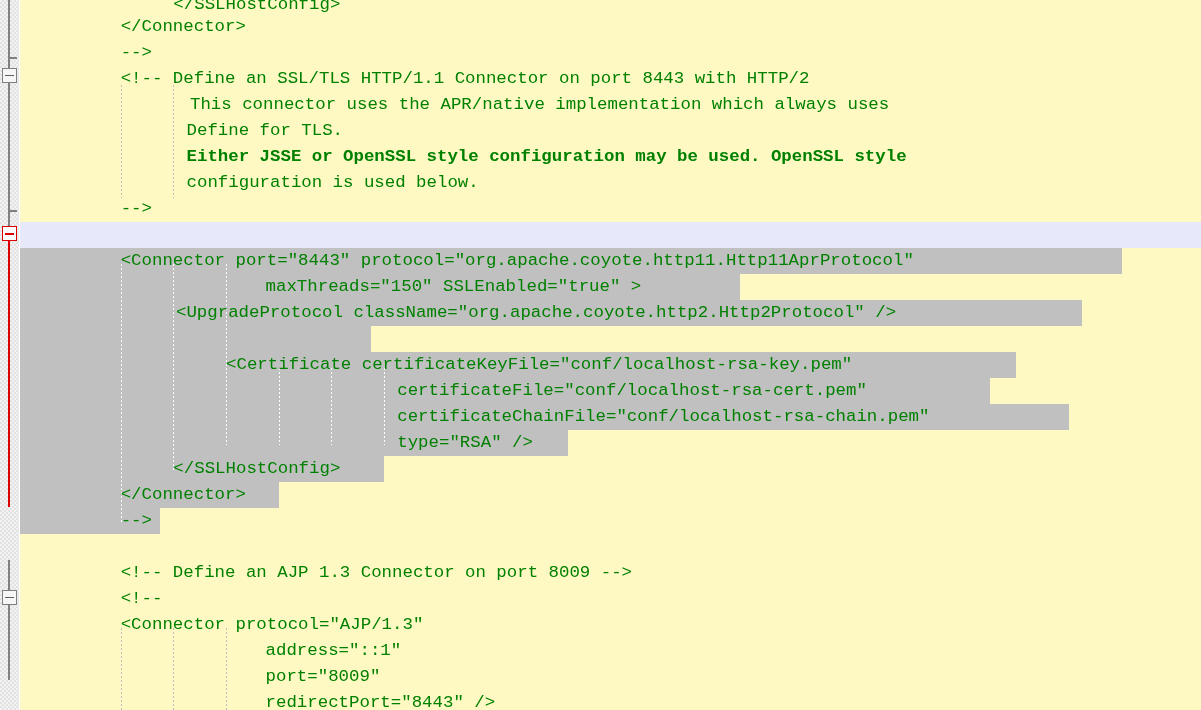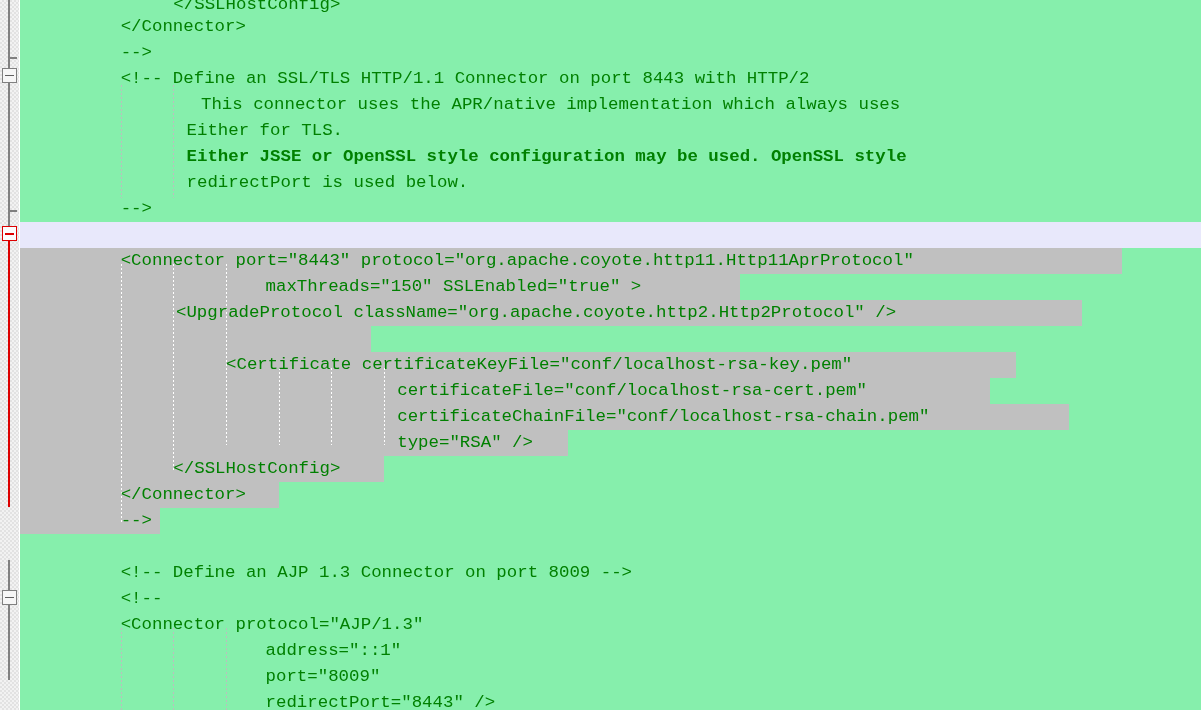--- a/index.html
+++ b/index.html
@@ -11,21 +11,21 @@
     width: 1201px;
     height: 710px;
     overflow: hidden;
     font-family: "Liberation Mono", "DejaVu Sans Mono", monospace;
   }
 
   #editor {
     position: relative;
     width: 1201px;
     height: 710px;
-    background: #86efac;
+    background: #fef9c3;
     text-align: right;
   }
 
   
   #gutter {
     position: absolute;
     left: 0; top: 0;
     width: 20px;
     height: 710px;
     background-color: #f2f2f2;
@@ -185,24 +185,24 @@
       <div class="guide on-sel" style="left: 258.72px; top: 368px; height: 77px;"></div>
       <div class="guide on-sel" style="left: 311.4px; top: 368px; height: 77px;"></div>
       <div class="guide on-sel" style="left: 364.08px; top: 368px; height: 77px;"></div>
       <div class="guide" style="left: 100.68px; top: 628px; height: 82px;"></div>
       <div class="guide" style="left: 153.36px; top: 628px; height: 82px;"></div>
       <div class="guide" style="left: 206.04px; top: 628px; height: 82px;"></div>
       <div class="row" style="top: -8px;"><span class="txt" style="left: 153.36px;">&lt;/SSLHostConfig&gt;</span></div>
       <div class="row" style="top: 14px;"><span class="txt" style="left: 100.68px;">&lt;/Connector&gt;</span></div>
       <div class="row" style="top: 40px;"><span class="txt" style="left: 100.68px;">--&gt;</span></div>
       <div class="row" style="top: 66px;"><span class="txt" style="left: 100.68px;">&lt;!-- Define an SSL/TLS HTTP/1.1 Connector on port 8443 with HTTP/2</span></div>
-      <div class="row" style="top: 92px;"><span class="txt" style="left: 181px;">This connector uses the APR/native implementation which always uses</span></div>
-      <div class="row" style="top: 118px;"><span class="txt" style="left: 166.53px;">Either for TLS.</span></div>
+      <div class="row" style="top: 92px;"><span class="txt" style="left: 170px;">This connector uses the APR/native implementation which always uses</span></div>
+      <div class="row" style="top: 118px;"><span class="txt" style="left: 166.53px;">Define for TLS.</span></div>
       <div class="row" style="top: 144px; font-weight: bold;"><span class="txt" style="left: 166.53px;">Either JSSE or OpenSSL style configuration may be used. OpenSSL style</span></div>
-      <div class="row" style="top: 170px;"><span class="txt" style="left: 166.53px;">redirectPort is used below.</span></div>
+      <div class="row" style="top: 170px;"><span class="txt" style="left: 166.53px;">configuration is used below.</span></div>
       <div class="row" style="top: 196px;"><span class="txt" style="left: 100.68px;">--&gt;</span></div>
       <div class="row" style="top: 222px;"><span class="txt" style="left: 100.68px;">&lt;!--</span></div>
       <div class="row" style="top: 248px;"><span class="txt" style="left: 100.68px;">&lt;Connector port="8443" protocol="org.apache.coyote.http11.Http11AprProtocol"</span></div>
       <div class="row" style="top: 274px;"><span class="txt" style="left: 245.55px;">maxThreads="150" SSLEnabled="true" &gt;</span></div>
       <div class="row" style="top: 300px;"><span class="txt" style="left: 156px;">&lt;UpgradeProtocol className="org.apache.coyote.http2.Http2Protocol" /&gt;</span></div>
       <div class="row" style="top: 352px;"><span class="txt" style="left: 206.04px;">&lt;Certificate certificateKeyFile="conf/localhost-rsa-key.pem"</span></div>
       <div class="row" style="top: 378px;"><span class="txt" style="left: 377.25px;">certificateFile="conf/localhost-rsa-cert.pem"</span></div>
       <div class="row" style="top: 404px;"><span class="txt" style="left: 377.25px;">certificateChainFile="conf/localhost-rsa-chain.pem"</span></div>
       <div class="row" style="top: 430px;"><span class="txt" style="left: 377.25px;">type="RSA" /&gt;</span></div>
       <div class="row" style="top: 456px;"><span class="txt" style="left: 153.36px;">&lt;/SSLHostConfig&gt;</span></div>

